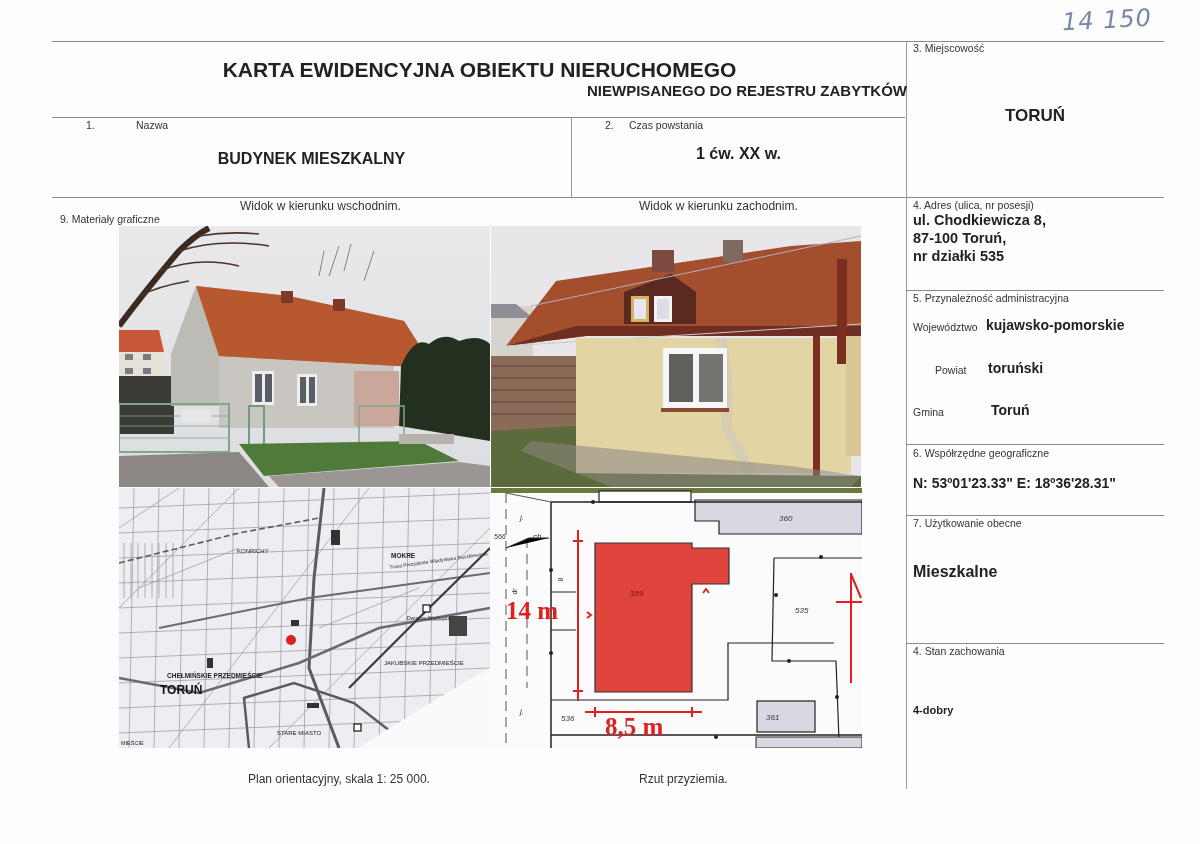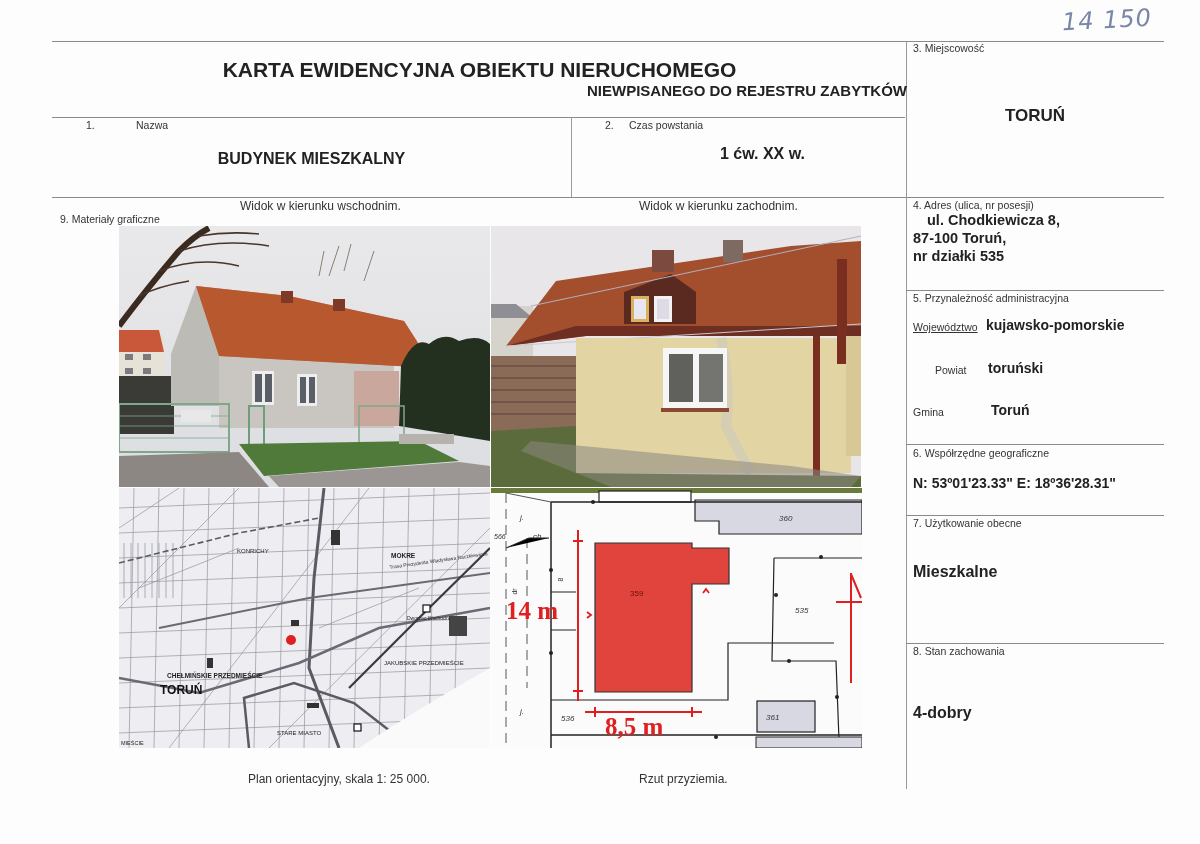--- a/index.html
+++ b/index.html
@@ -36,47 +36,47 @@
 
 <div class="label" style="left:913px; top:42px;">3. Miejscowość</div>
 <div class="val-bold" style="left:906px; width:258px; text-align:center; top:106px; font-size:17px;">TORUŃ</div>
 
 <div class="label" style="left:86px; top:119px;">1.</div>
 <div class="label" style="left:110px; top:119px;padding-left:26px;">Nazwa</div>
 <div class="val-bold" style="left:52px; width:519px; text-align:center; top:150px; font-size:16px;">BUDYNEK MIESZKALNY</div>
 
 <div class="label" style="left:605px; top:119px;">2.</div>
 <div class="label" style="left:629px; top:119px;">Czas powstania</div>
-<div class="val-bold" style="left:571px; width:335px; text-align:center; top:145px; font-size:16px;margin-left:24px;">1 ćw. XX w.</div>
+<div class="val-bold" style="left:571px; width:335px; text-align:center; top:145px; font-size:16px;">1 ćw. XX w.</div>
 
 <div class="label" style="left:60px; top:213px;">9. Materiały graficzne</div>
 <div class="caption" style="left:240px; top:199px;">Widok w kierunku wschodnim.</div>
 <div class="caption" style="left:639px; top:199px;">Widok w kierunku zachodnim.</div>
 
 <div class="label" style="left:913px; top:199px;">4. Adres (ulica, nr posesji)</div>
-<div class="val-bold" style="left:913px; top:212px; font-size:14.5px;margin-left:14px;">ul. Chodkiewicza 8,</div>
+<div class="val-bold" style="left:913px; top:212px; font-size:14.5px;">ul. Chodkiewicza 8,</div>
 <div class="val-bold" style="left:913px; top:230px; font-size:14.5px;">87-100 Toruń,</div>
 <div class="val-bold" style="left:913px; top:248px; font-size:14.5px;">nr działki 535</div>
 
 <div class="label" style="left:913px; top:292px;">5. Przynależność administracyjna</div>
-<div class="label" style="left:913px; top:321px;text-decoration:underline;">Województwo</div>
+<div class="label" style="left:913px; top:321px;">Województwo</div>
 <div class="val-bold" style="left:986px; top:317px; font-size:14px;">kujawsko-pomorskie</div>
 <div class="label" style="left:913px; top:364px;padding-left:22px;">Powiat</div>
 <div class="val-bold" style="left:988px; top:360px; font-size:14px;">toruński</div>
 <div class="label" style="left:913px; top:406px;">Gmina</div>
 <div class="val-bold" style="left:991px; top:402px; font-size:14px;">Toruń</div>
 
 <div class="label" style="left:913px; top:447px;">6. Współrzędne geograficzne</div>
 <div class="val-bold" style="left:913px; top:475px; font-size:14px;">N: 53º01'23.33" E: 18º36'28.31"</div>
 
 <div class="label" style="left:913px; top:517px;">7. Użytkowanie obecne</div>
 <div class="val-bold" style="left:913px; top:563px; font-size:16px;">Mieszkalne</div>
 
-<div class="label" style="left:913px; top:645px;">8. Stan zachowania</div>
-<div class="val-bold" style="left:913px; top:704px; font-size:16px;">4-dobry</div>
+<div class="label" style="left:913px; top:645px;">4. Stan zachowania</div>
+<div class="val-bold" style="left:913px; top:704px; font-size:11px;">4-dobry</div>
 
 <div class="photo" style="left:119px; top:226px; width:371px; height:261px;">
   <svg width="371" height="261" viewBox="0 0 371 261">
     <defs>
       <linearGradient id="skyE" x1="0" y1="0" x2="0" y2="1">
           <stop offset="0" stop-color="#e9e9ec"></stop>
           <stop offset="1" stop-color="#dcdde0"></stop>
         </linearGradient>
     </defs>
     <rect width="371" height="261" fill="url(#skyE)"></rect>

